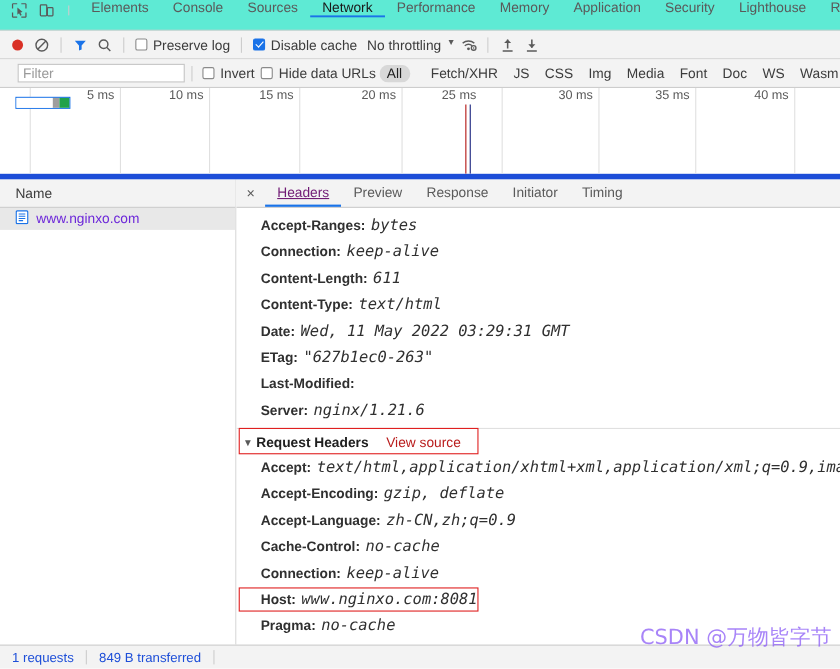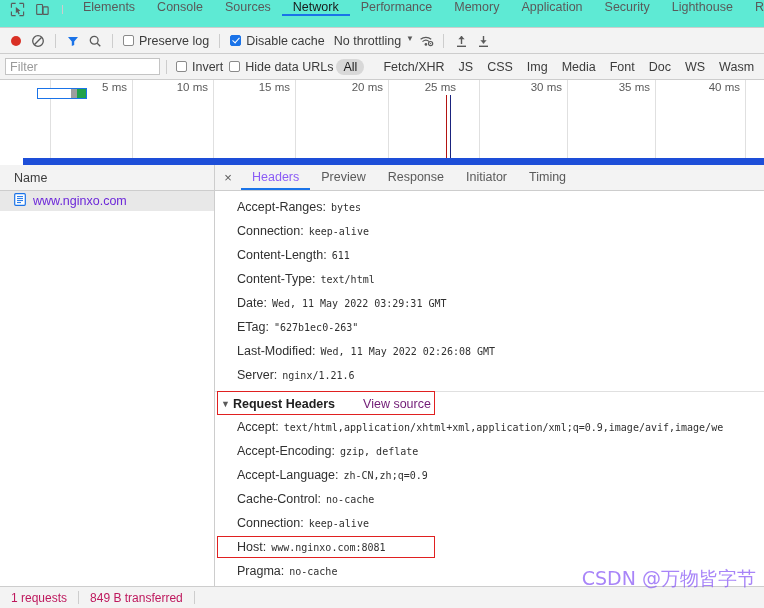--- a/index.html
+++ b/index.html
@@ -47,33 +47,33 @@
   .throttle{display:flex;align-items:flex-start;gap:5px;padding-left:4px;font-size:12.5px;color:#3c3c3c;cursor:pointer;white-space:nowrap;}
   .caret{font-size:8px;color:#5a5a5a;}
 
   
   .filterbar{
     height:26px;min-height:26px;display:flex;align-items:center;
     background:#f3f3f3;border-bottom:1px solid #cdcdcd;box-sizing:border-box;
     padding-right:2px;
   }
   .filter-input{
-    width:176px;height:17px;margin-left:5px;background:#fff;border:1px solid #c4c4c4;
+    width:176px;height:17px;margin-left:16px;background:#fff;border:1px solid #c4c4c4;
     display:flex;align-items:center;padding:0 4px;box-sizing:border-box;
     font-size:12.5px;color:#9a9a9a;
   }
   .fsep{width:1px;height:14px;background:#cdcdcd;margin:0 6px;}
   .ftypes{display:flex;align-items:center;gap:0px;font-size:12.5px;color:#3c3c3c;overflow:hidden;}
   .ftype{padding:1px 7px;border-radius:8px;white-space:nowrap;cursor:pointer;}
   .ftype.sel{background:#d8d8d8;color:#202020;}
 
   
   .overview{
     height:78px;min-height:78px;position:relative;background:#fff;
-    border-bottom:7px solid #1d4ed8;overflow:hidden;margin-left:23px;
+    border-bottom:5px solid #1d4ed8;overflow:hidden;
   }
   .ov-grid{position:absolute;inset:0;}
   .ov-div{position:absolute;top:0;bottom:0;width:1px;background:#e0e0e0;}
   .ov-lbl{
     position:absolute;top:1px;font-size:11.5px;color:#5a5a5a;
     transform:translateX(-100%);padding-right:5px;white-space:nowrap;
   }
   .ov-bar{
     position:absolute;height:11px;border:1px solid #1a73e8;background:#ffffff;
     box-sizing:border-box;display:flex;align-items:stretch;
@@ -101,44 +101,44 @@
   .detail{flex:1;display:flex;flex-direction:column;min-width:0;background:#fff;}
   .dtabs{
     height:26px;min-height:26px;display:flex;align-items:stretch;
     background:#f3f3f3;border-bottom:1px solid #cdcdcd;box-sizing:border-box;
   }
   .dclose{width:26px;display:flex;align-items:center;justify-content:center;color:#5a5a5a;font-size:13px;cursor:pointer;}
   .dtab{
     display:flex;align-items:center;padding:0 11px;font-size:12.5px;color:#5a5a5a;
     cursor:pointer;border-bottom:2px solid transparent;box-sizing:border-box;white-space:nowrap;
   }
-  .dtab.active{color:#8b5cf6;border-bottom:2px solid #1a73e8;}
+  .dtab.active{color:#701a75;border-bottom:2px solid #1a73e8;text-decoration:underline;}
 
   .headers{flex:1;overflow:hidden;padding-top:4px;position:relative;}
   .hrow{
     height:24px;display:flex;align-items:center;padding-left:22px;
     white-space:nowrap;overflow:hidden;font-size:12.5px;
   }
-  .hkey{font-weight:normal;color:#303030;margin-right:5px;font-family:"Liberation Sans",sans-serif;}
-  .hval{color:#303030;font-family:"DejaVu Sans Mono",monospace;font-size:10px;}
+  .hkey{font-weight:bold;color:#303030;margin-right:5px;font-family:"Liberation Sans",sans-serif;}
+  .hval{color:#303030;font-family:"DejaVu Sans Mono",monospace;font-size:14px;font-style:italic;}
   .section-divider{height:1px;background:#e0e0e0;margin:4px 0 0 0;}
   .sec-head{
     height:23px;display:flex;align-items:center;padding-left:6px;gap:0px;
     font-size:12.5px;position:relative;
   }
   .arrow{font-size:9px;color:#5a5a5a;margin-right:3px;}
   .sec-title{font-weight:bold;color:#202020;}
-  .viewsrc{color:#701a75;margin-left:28px;cursor:pointer;}
+  .viewsrc{color:#b91c1c;margin-left:16px;cursor:pointer;}
   .redbox{position:absolute;border:1.5px solid #e02020;box-sizing:border-box;pointer-events:none;}
 
   
   .statusbar{
     height:22px;min-height:22px;display:flex;align-items:center;
     background:#f3f3f3;border-top:1px solid #cdcdcd;box-sizing:border-box;
-    font-size:12px;color:#be185d;
+    font-size:12px;color:#1d4ed8;
   }
   .st-item{padding:0 11px;white-space:nowrap;}
   .st-sep{width:1px;height:13px;background:#cdcdcd;}
 
   .watermark{
     position:absolute;right:8px;bottom:16px;
     font-size:19px;color:#8b5cf6;opacity:.75;white-space:nowrap;
     pointer-events:none;font-family:"DejaVu Sans",sans-serif;
   }
 </style>
@@ -373,21 +373,20 @@
           <div class="hrow">
             <span class="hkey">Date:</span>
             <span class="hval">Wed, 11 May 2022 03:29:31 GMT</span>
           </div>
           <div class="hrow">
             <span class="hkey">ETag:</span>
             <span class="hval">"627b1ec0-263"</span>
           </div>
           <div class="hrow">
             <span class="hkey">Last-Modified:</span>
-            <span class="hval">Wed, 11 May 2022 02:26:08 GMT</span>
           </div>
           <div class="hrow">
             <span class="hkey">Server:</span>
             <span class="hval">nginx/1.21.6</span>
           </div>
           <div class="section-divider"></div>
           <div class="sec-head">
             <span class="arrow">▼</span>
             <span class="sec-title">Request Headers</span>
             <span class="viewsrc">View source</span>

